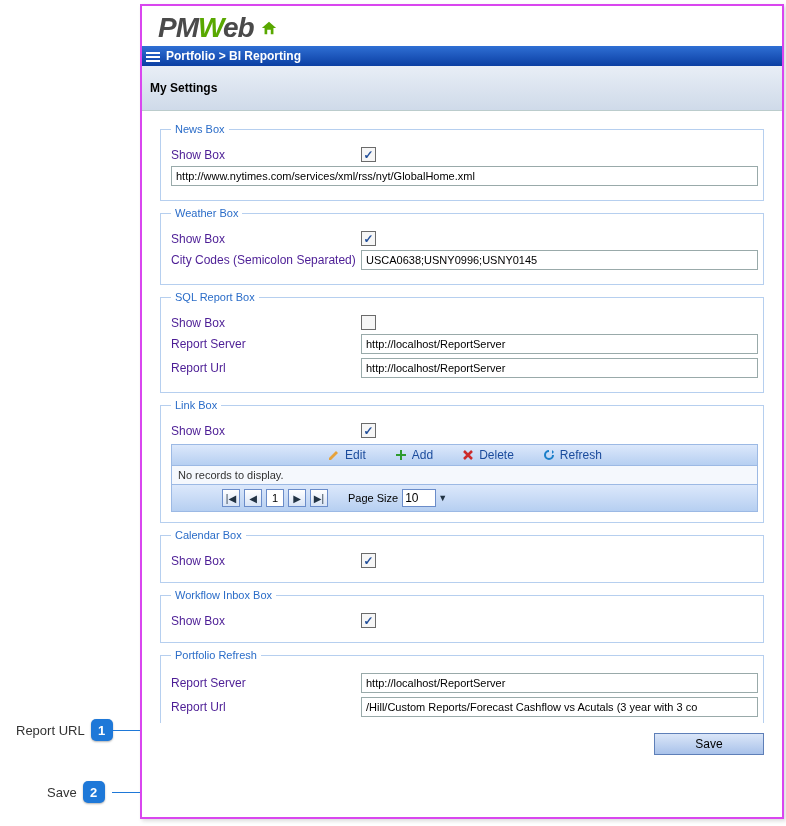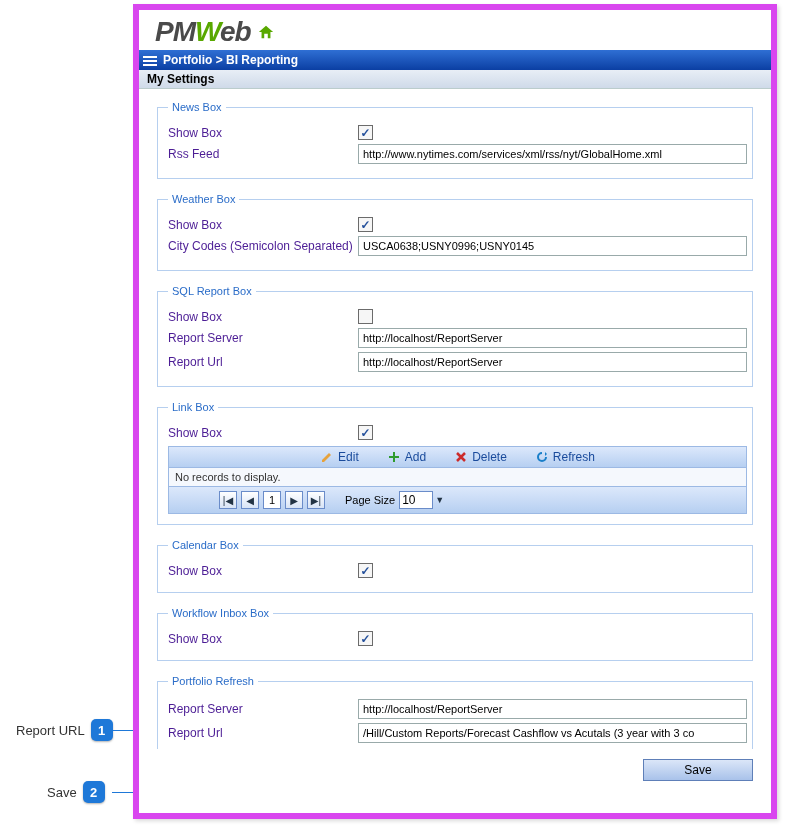--- a/index.html
+++ b/index.html
@@ -8,25 +8,25 @@
     padding: 0;
     font-family: Arial, sans-serif;
     font-size: 12px;
     background: #fff;
     width: 786px;
     height: 826px;
     position: relative;
   }
   .frame {
     position: absolute;
-    left: 133px;
+    left: 140px;
     top: 4px;
     width: 644px;
     height: 815px;
-    border: 6px solid #d946ef;
+    border: 2px solid #d946ef;
     background: #fff;
     box-shadow: 2px 2px 4px rgba(0,0,0,0.15);
   }
   .logo-row {
     padding: 6px 8px 2px 16px;
     display: flex;
     align-items: center;
   }
   .logo-text {
     font-size: 28px;
@@ -61,28 +61,28 @@
     display: block;
     height: 2px;
     background: #fff;
     margin: 2px 0;
   }
   .subheader {
     background: linear-gradient(#e8eef6, #cfdae9);
     border-bottom: 1px solid #bcc;
     font-weight: bold;
     font-size: 12px;
-    padding: 2px 8px;
+    padding: 15px 8px;
   }
   .content {
     padding: 6px 18px 6px 18px;
   }
   fieldset.box {
     border: 1px solid #b6cfef;
-    margin: 6px 0 14px 0;
+    margin: 6px 0 6px 0;
     padding: 8px 5px 10px 10px;
   }
   fieldset.box legend {
     color: #2a6cc8;
     font-size: 11px;
     padding: 0 4px;
   }
   .row {
     display: flex;
     align-items: center;
@@ -266,21 +266,20 @@
 
   <div class="content">
 
     <fieldset class="box">
       <legend>News Box</legend>
       <div class="row">
         <span class="lbl">Show Box</span>
         <span class="chk">✓</span>
       </div>
       <div class="row">
-        <span class="lbl">Rss Feed</span>
         <input type="text" class="fld" value="http://www.nytimes.com/services/xml/rss/nyt/GlobalHome.xml" style="">
       </div>
     </fieldset>
 
     <fieldset class="box">
       <legend>Weather Box</legend>
       <div class="row">
         <span class="lbl">Show Box</span>
         <span class="chk">✓</span>
       </div>

